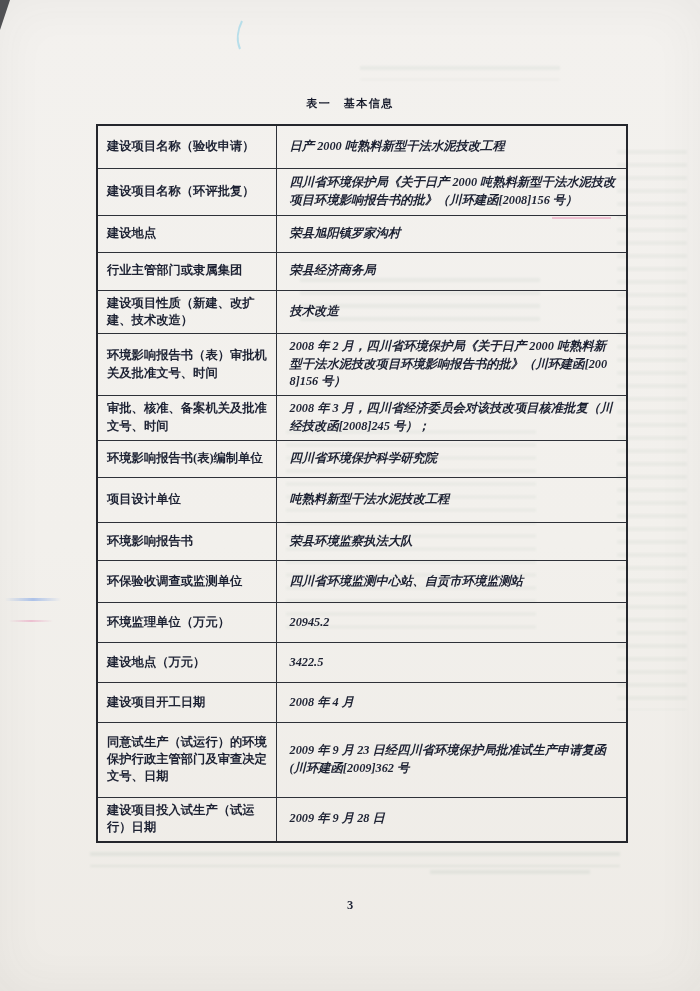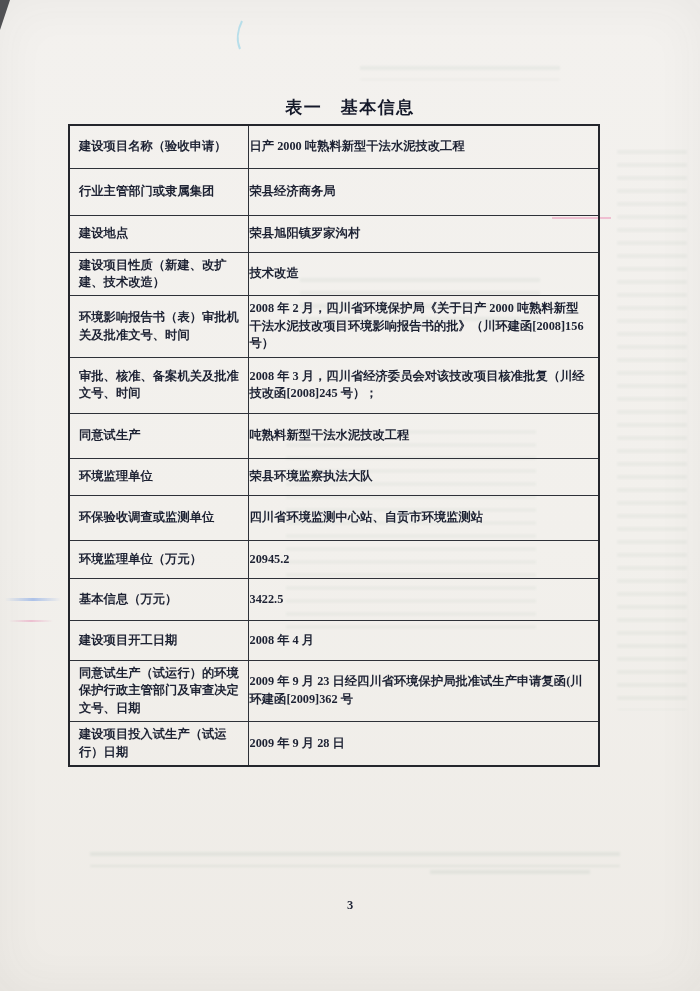--- a/index.html
+++ b/index.html
@@ -50,42 +50,42 @@
   }
   .pink-line {
     position: absolute; left: 552px; top: 217px; width: 59px; height: 2px;
     background: rgba(235,130,175,0.45);
   }
 
   
   .title {
     position: absolute; top: 96px; left: 0; width: 100%;
     text-align: center;
-    font-size: 17px; font-weight: 700; letter-spacing: 1.5px;
+    font-size: 11px; font-weight: 700; letter-spacing: 1.5px;
     color: #15192a;
   }
 
   
   .info-table {
-    position: absolute; left: 68px; top: 124px; width: 532px;
+    position: absolute; left: 96px; top: 124px; width: 532px;
     border-collapse: collapse; table-layout: fixed;
     border: 2px solid #24262c;
   }
   .info-table td {
     border: 1.5px solid #2e3138;
     font-size: 12.3px;
     font-weight: 600;
     line-height: 1.42;
     vertical-align: middle;
     color: #1d2233;
     word-break: break-all;
   }
   col.c1 { width: 179px; }
   .label-cell { padding: 4px 5px 4px 9px; }
-  .value-cell { padding: 4px 9px 4px 1px; }
+  .value-cell { padding: 4px 9px 4px 13px; font-style: italic; }
 
   .info-table tr:nth-child(1)  { height: 43px; }
   .info-table tr:nth-child(2)  { height: 47px; }
   .info-table tr:nth-child(3)  { height: 37px; }
   .info-table tr:nth-child(4)  { height: 38px; }
   .info-table tr:nth-child(5)  { height: 37px; }
   .info-table tr:nth-child(6)  { height: 56px; }
   .info-table tr:nth-child(7)  { height: 45px; }
   .info-table tr:nth-child(8)  { height: 37px; }
   .info-table tr:nth-child(9)  { height: 45px; }
@@ -130,57 +130,65 @@
     <colgroup>
         <col class="c1">
         <col class="c2">
       </colgroup>
     <tbody>
         <tr>
           <td class="label-cell">建设项目名称（验收申请）</td>
           <td class="value-cell">日产 2000 吨熟料新型干法水泥技改工程</td>
         </tr>
         <tr>
+          <td class="label-cell">建设项目名称（环评批复）</td>
+          <td class="value-cell">四川省环境保护局《关于日产 2000 吨熟料新型干法水泥技改项目环境影响报告书的批》（川环建函[2008]156 号）</td>
+        </tr>
+        <tr>
+          <td class="label-cell">建设地点</td>
+          <td class="value-cell">荣县旭阳镇罗家沟村</td>
+        </tr>
+        <tr>
           <td class="label-cell">行业主管部门或隶属集团</td>
           <td class="value-cell">荣县经济商务局</td>
         </tr>
         <tr>
-          <td class="label-cell">建设地点</td>
-          <td class="value-cell">荣县旭阳镇罗家沟村</td>
-        </tr>
-        <tr>
           <td class="label-cell">建设项目性质（新建、改扩建、技术改造）</td>
           <td class="value-cell">技术改造</td>
         </tr>
         <tr>
           <td class="label-cell">环境影响报告书（表）审批机关及批准文号、时间</td>
           <td class="value-cell">2008 年 2 月，四川省环境保护局《关于日产 2000 吨熟料新型干法水泥技改项目环境影响报告书的批》（川环建函[2008]156 号）</td>
         </tr>
         <tr>
           <td class="label-cell">审批、核准、备案机关及批准文号、时间</td>
           <td class="value-cell">2008 年 3 月，四川省经济委员会对该技改项目核准批复（川经技改函[2008]245 号）；</td>
         </tr>
         <tr>
-          <td class="label-cell">同意试生产</td>
+          <td class="label-cell">环境影响报告书(表)编制单位</td>
+          <td class="value-cell">四川省环境保护科学研究院</td>
+        </tr>
+        <tr>
+          <td class="label-cell">项目设计单位</td>
           <td class="value-cell">吨熟料新型干法水泥技改工程</td>
         </tr>
         <tr>
-          <td class="label-cell">环境监理单位</td>
+          <td class="label-cell">环境影响报告书</td>
           <td class="value-cell">荣县环境监察执法大队</td>
         </tr>
         <tr>
           <td class="label-cell">环保验收调查或监测单位</td>
           <td class="value-cell">四川省环境监测中心站、自贡市环境监测站</td>
         </tr>
         <tr>
           <td class="label-cell">环境监理单位（万元）</td>
           <td class="value-cell">20945.2</td>
         </tr>
         <tr>
-          <td class="label-cell">基本信息（万元）</td>
+          <td class="label-cell">建设地点（万元）</td>
           <td class="value-cell">3422.5</td>
         </tr>
         <tr>
           <td class="label-cell">建设项目开工日期</td>
           <td class="value-cell">2008 年 4 月</td>
         </tr>
         <tr>
           <td class="label-cell">同意试生产（试运行）的环境保护行政主管部门及审查决定文号、日期</td>
           <td class="value-cell">2009 年 9 月 23 日经四川省环境保护局批准试生产申请复函(川环建函[2009]362 号</td>
         </tr>

